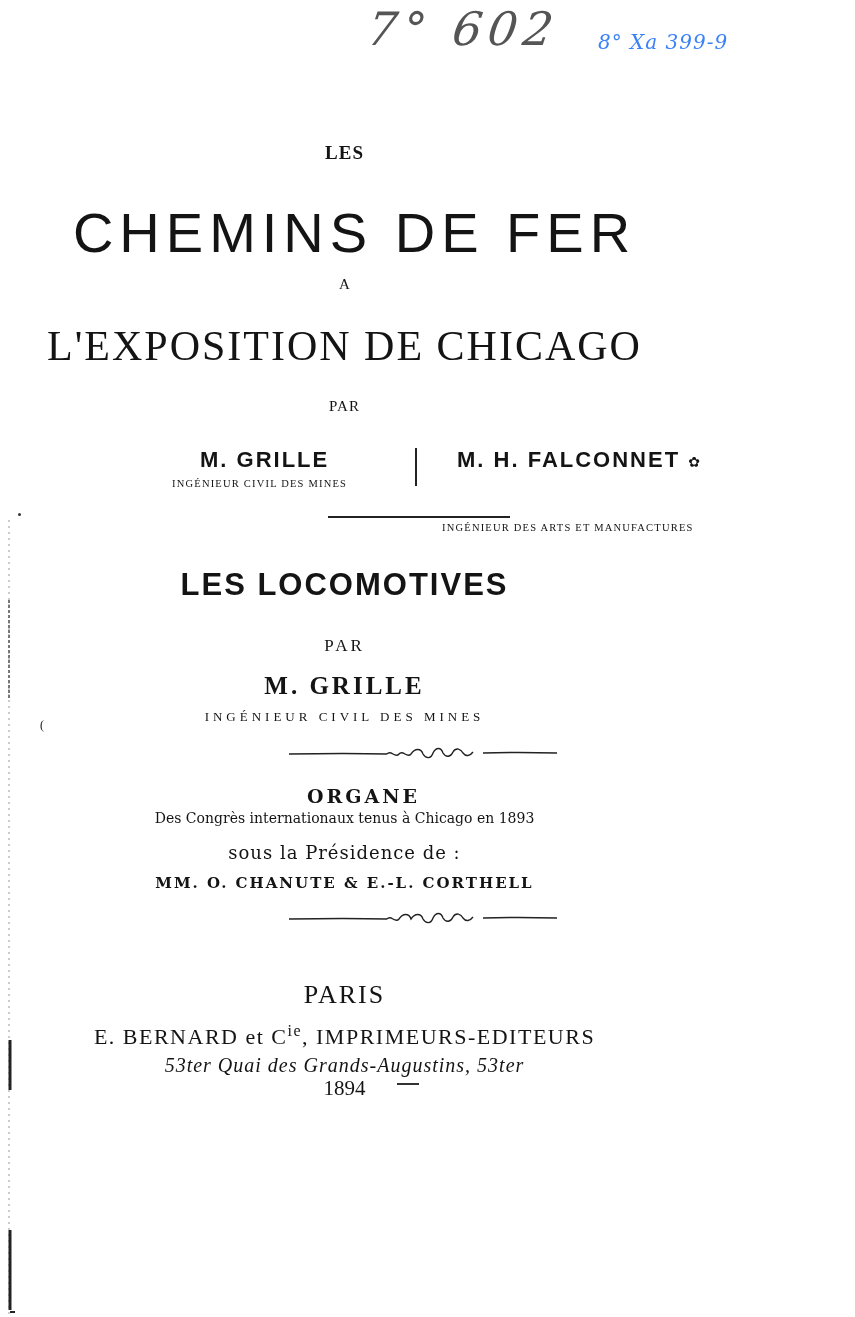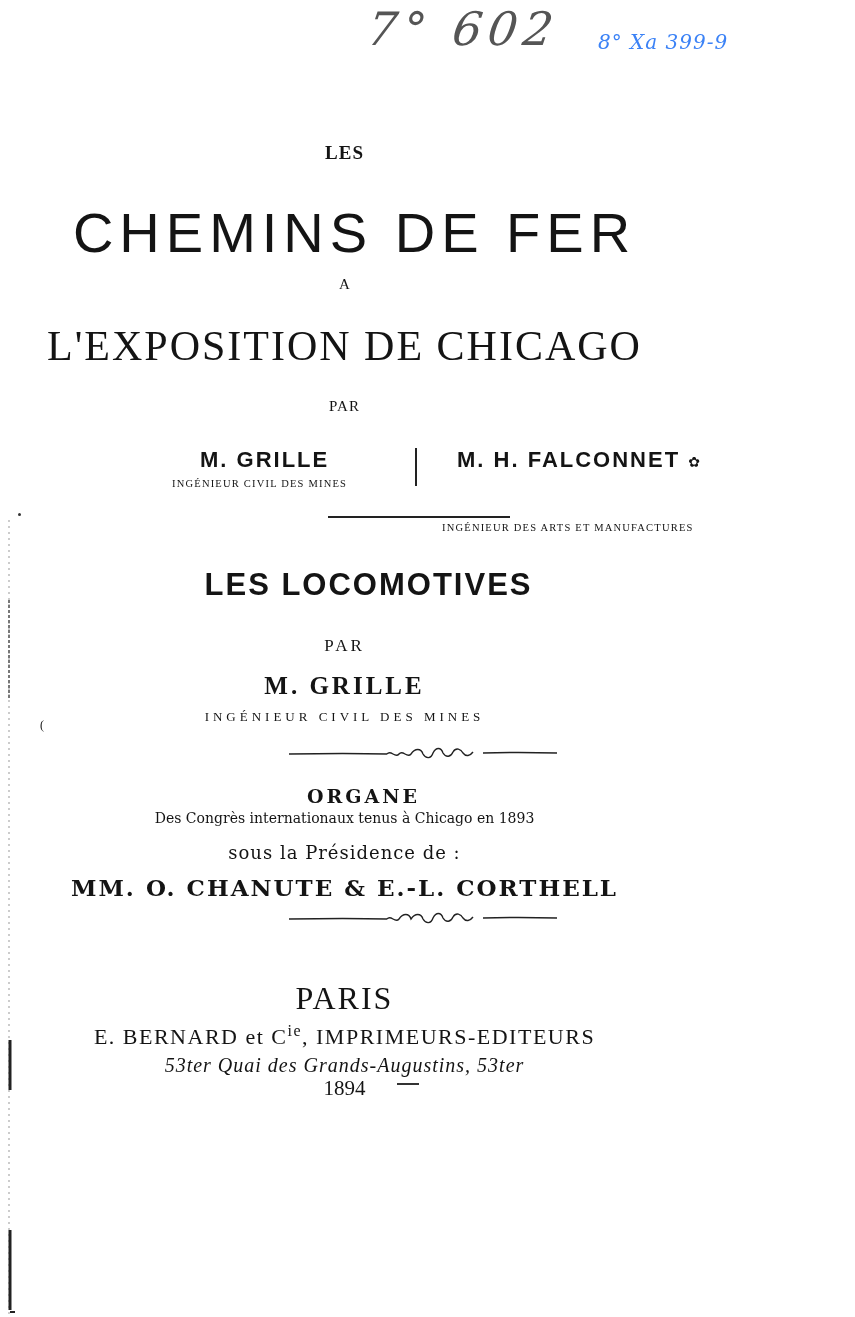--- a/index.html
+++ b/index.html
@@ -15,30 +15,30 @@
   .shelf-alt { left: 598px; top: 30px; font-size: 20px; letter-spacing: 1px; color: #3b82f6; }
   .les { top: 142px; font-size: 19px; font-weight: bold; letter-spacing: 1px; }
   .title1 { top: 200px; font-family: "Liberation Sans", "DejaVu Sans", sans-serif; font-size: 56px; letter-spacing: 6px; font-weight: 400; padding-left: 10px; }
   .a { top: 276px; font-size: 15px; }
   .title2 { top: 322px; font-size: 42px; letter-spacing: 2px; }
   .par1 { top: 398px; font-size: 15px; letter-spacing: 1px; }
   .author { font-family: "Liberation Sans", "DejaVu Sans", sans-serif; font-weight: bold; font-size: 22px; letter-spacing: 2px; }
   .affil { font-size: 10.5px; letter-spacing: 1.2px; }
   .vline { left: 415px; top: 448px; width: 2px; height: 38px; background: #222; }
   .rule { left: 328px; top: 516px; width: 182px; height: 2px; background: #222; }
-  .subtitle { top: 567px; font-family: "Liberation Sans", "DejaVu Sans", sans-serif; font-weight: bold; font-size: 31px; letter-spacing: 2px; padding-left: 24px; }
+  .subtitle { top: 567px; font-family: "Liberation Sans", "DejaVu Sans", sans-serif; font-weight: bold; font-size: 31px; letter-spacing: 2px; }
   .par2 { top: 636px; font-size: 17px; letter-spacing: 3px; }
   .grille2 { top: 672px; font-size: 25px; font-weight: bold; letter-spacing: 3px; }
   .affil2 { top: 709px; font-size: 13px; letter-spacing: 4px; }
   .orn { left: 287px; width: 272px; height: 16px; }
   .organe { top: 785px; font-size: 19px; font-weight: bold; letter-spacing: 3px; font-family: "DejaVu Serif", serif; padding-left: 19px; }
   .congres { top: 810px; font-size: 14px; font-family: "DejaVu Serif", serif; }
   .presidence { top: 842px; font-size: 18px; letter-spacing: 1px; font-family: "DejaVu Serif", serif; }
-  .chanute { top: 874px; font-size: 23px; font-weight: bold; letter-spacing: 2px; font-family: "DejaVu Serif", serif; }
-  .paris { top: 980px; font-size: 32px; letter-spacing: 2px; }
+  .chanute { top: 874px; font-size: 15px; font-weight: bold; letter-spacing: 2px; font-family: "DejaVu Serif", serif; }
+  .paris { top: 980px; font-size: 26px; letter-spacing: 2px; }
   .bernard { top: 1022px; font-size: 22px; letter-spacing: 1.5px; }
   .quai { top: 1054px; font-size: 20px; font-style: italic; letter-spacing: 1px; }
   .smallrule { left: 397px; top: 1083px; width: 22px; height: 2px; background: #333; }
   .year { top: 1076px; font-size: 21px; }
   .binding { left: 3px; top: 0; width: 12px; height: 1317px; }
   .dot { width: 3px; height: 3px; background: #333; border-radius: 50%; }
 </style>
 </head>
 <body>
 

